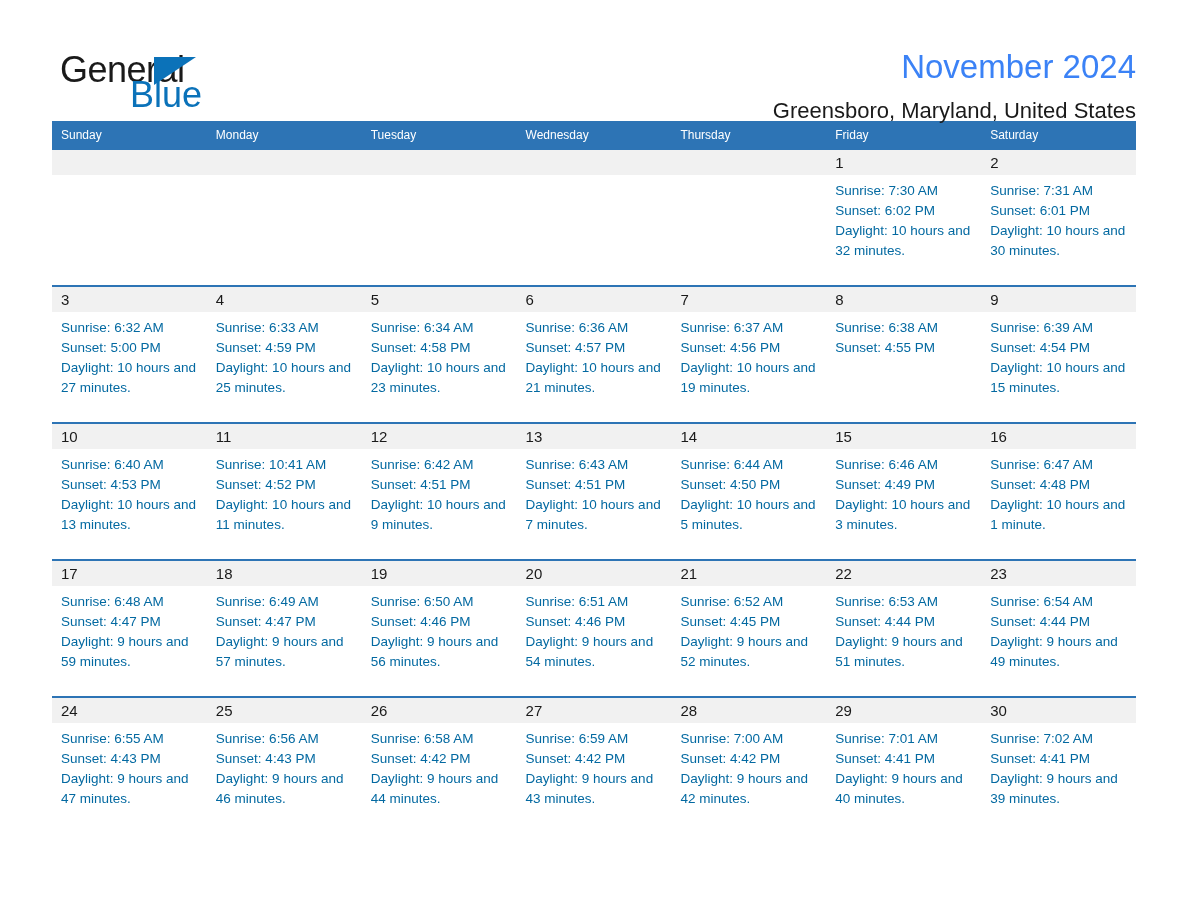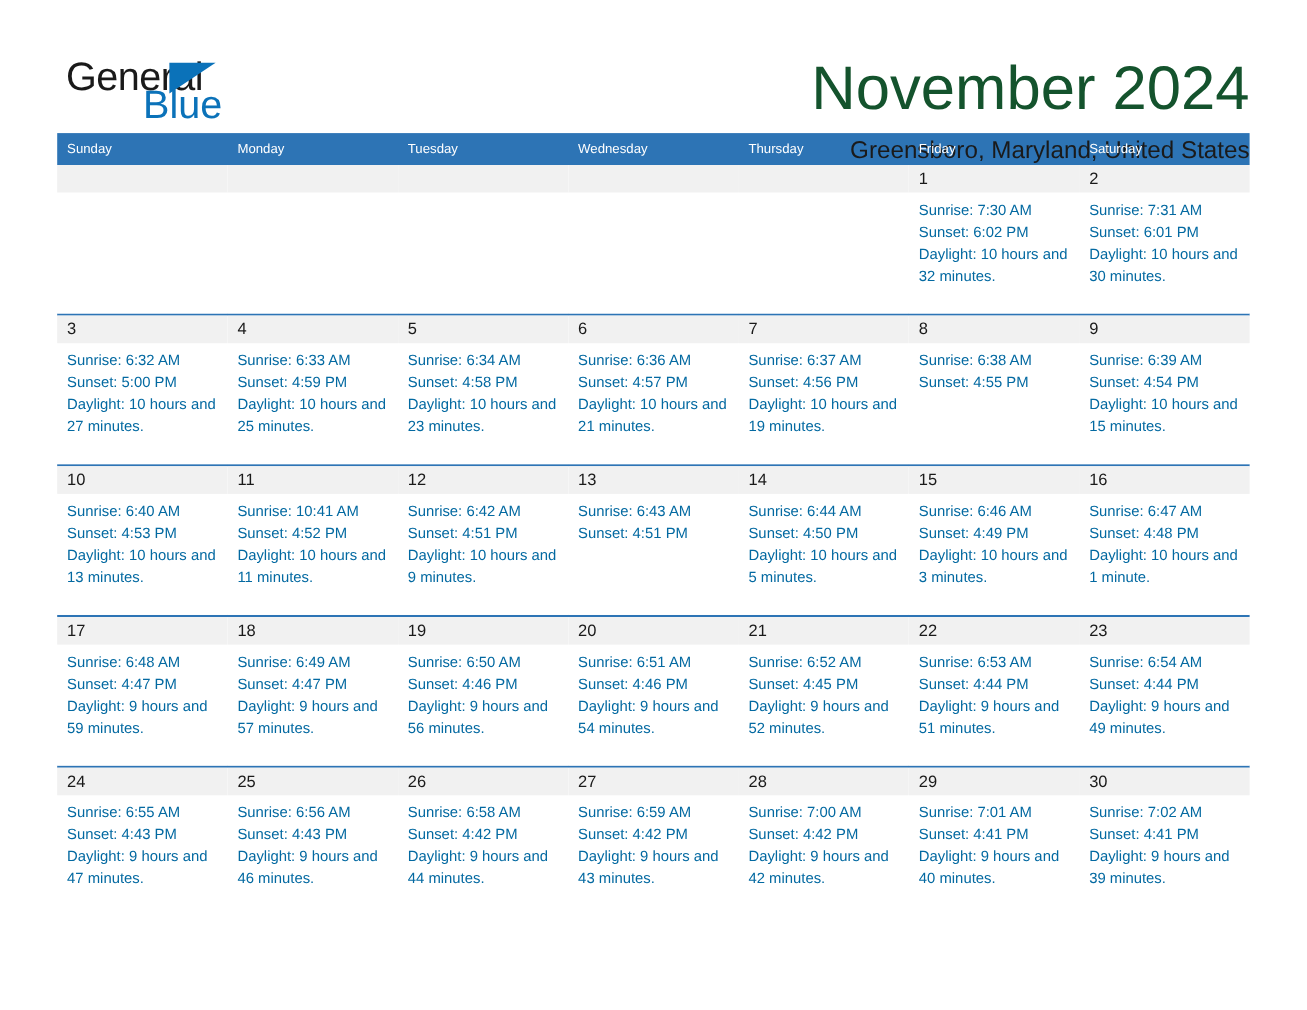--- a/index.html
+++ b/index.html
@@ -59,22 +59,22 @@
     top: 31px;
     font-size: 36px;
     color: #0b72b9;
     font-weight: 400;
   }
   .titles {
     text-align: right;
     padding-top: 2px;
   }
   .month-title {
-    font-size: 56px;
-    color: #14532d;
+    font-size: 33px;
+    color: #3b82f6;
     font-weight: 400;
     line-height: 1.15;
     white-space: nowrap;
   }
   .location {
     font-size: 22px;
     color: #1a1a1a;
     font-weight: 400;
     margin-top: 12px;
     white-space: nowrap;
@@ -269,20 +269,21 @@
               <div>Sunrise: 6:42 AM</div>
               <div>Sunset: 4:51 PM</div>
               <div class="dl">Daylight: 10 hours and 9 minutes.</div>
             </div>
           </div>
           <div class="cell">
             <div class="daynum">13</div>
             <div class="info">
               <div>Sunrise: 6:43 AM</div>
               <div>Sunset: 4:51 PM</div>
+              <div class="dl">Daylight: 10 hours and 7 minutes.</div>
             </div>
           </div>
           <div class="cell">
             <div class="daynum">14</div>
             <div class="info">
               <div>Sunrise: 6:44 AM</div>
               <div>Sunset: 4:50 PM</div>
               <div class="dl">Daylight: 10 hours and 5 minutes.</div>
             </div>
           </div>

